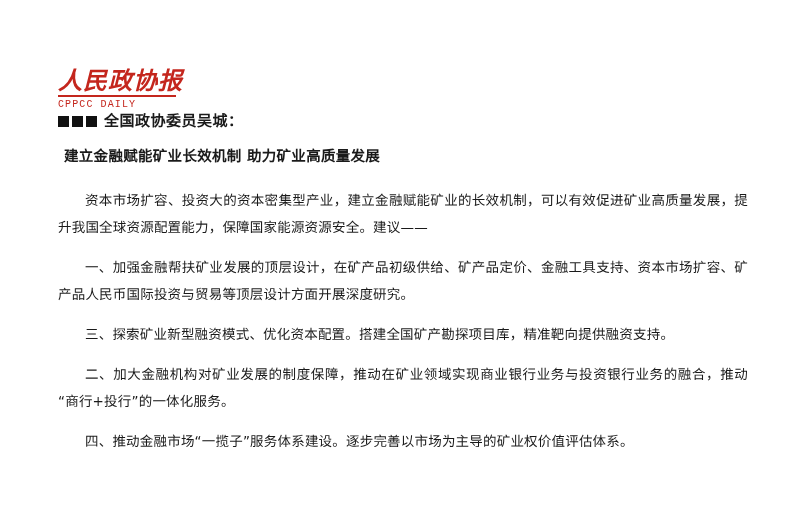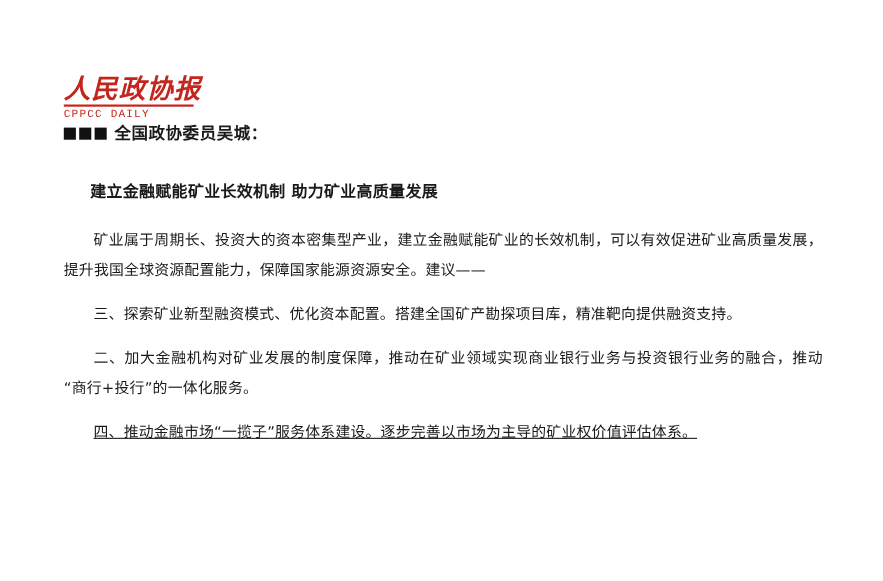--- a/index.html
+++ b/index.html
@@ -61,54 +61,54 @@
     top: 110px;
     width: 690px;
   }
 
   .byline {
     display: flex;
     align-items: center;
     font-size: 15px;
     font-weight: bold;
     line-height: 22px;
-    margin-bottom: 32px;
+    margin-bottom: 13px;
   }
   .squares {
     display: inline-flex;
     gap: 3px;
     margin-right: 7px;
   }
   .squares i {
     display: block;
     width: 11px;
     height: 11px;
     background: #111111;
   }
   .byline-text {
     letter-spacing: 0.5px;
   }
 
   .headline {
     font-size: 14.5px;
     font-weight: bold;
     line-height: 22px;
-    margin: 0 0 20px 24px;
+    margin: 0 0 20px 6px;
     letter-spacing: 0.3px;
   }
 
   .para {
     font-size: 13.5px;
     line-height: 27px;
     margin: 0 0 13px 0;
     text-indent: 2em;
     text-align: justify;
     letter-spacing: 0.2px;
   }
-  .para:last-child { margin-bottom: 0; text-decoration: underline; }
+  .para:last-child { margin-bottom: 0; }
 </style>
 </head>
 <body>
 
 <div class="page">
 
   <div class="masthead">
     <div class="masthead-title">人民政协报</div>
     <div class="masthead-rule"></div>
     <div class="masthead-sub">CPPCC  DAILY</div>
@@ -120,19 +120,20 @@
       <span class="squares">
           <i></i>
           <i></i>
           <i></i>
         </span>
       <span class="byline-text">全国政协委员吴城：</span>
     </div>
 
     <h1 class="headline">建立金融赋能矿业长效机制 助力矿业高质量发展</h1>
 
-    <p class="para">矿业属于周期长、投资大的资本密集型产业，建立金融赋能矿业的长效机制，可以有效促进矿业高质量发展，提升我国全球资源配置能力，保障国家能源资源安全。建议——</p>
+    <p class="para">资本市场扩容、投资大的资本密集型产业，建立金融赋能矿业的长效机制，可以有效促进矿业高质量发展，提升我国全球资源配置能力，保障国家能源资源安全。建议——</p>
+    <p class="para">一、加强金融帮扶矿业发展的顶层设计，在矿产品初级供给、矿产品定价、金融工具支持、资本市场扩容、矿产品人民币国际投资与贸易等顶层设计方面开展深度研究。</p>
     <p class="para">三、探索矿业新型融资模式、优化资本配置。搭建全国矿产勘探项目库，精准靶向提供融资支持。</p>
     <p class="para">二、加大金融机构对矿业发展的制度保障，推动在矿业领域实现商业银行业务与投资银行业务的融合，推动“商行+投行”的一体化服务。</p>
     <p class="para">四、推动金融市场“一揽子”服务体系建设。逐步完善以市场为主导的矿业权价值评估体系。</p>
 
   </div>
 </div>
 
 </body></html>

